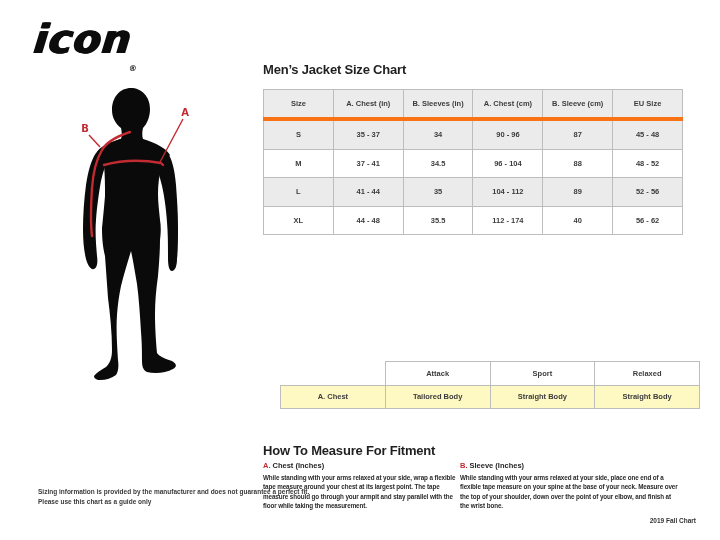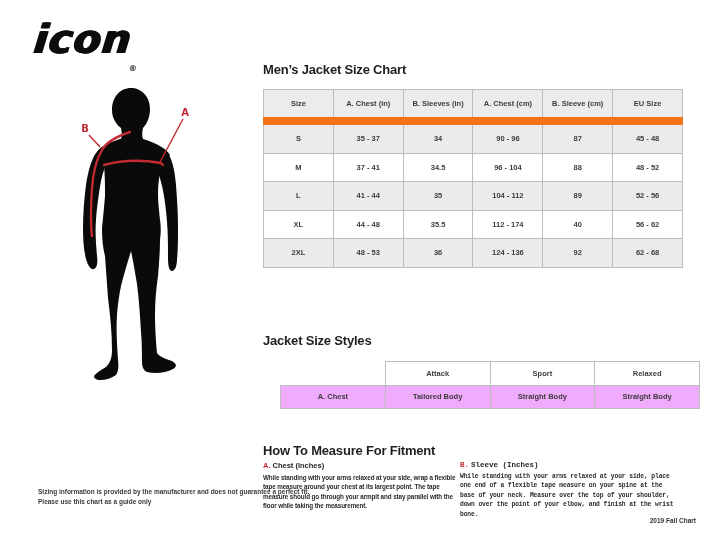--- a/index.html
+++ b/index.html
@@ -20,32 +20,32 @@
   
   .sec-title{position:absolute;left:263px;font-size:13px;font-weight:bold;color:#1f1f1f;
         letter-spacing:-0.2px;text-align:center;}
   .t1{top:62px}.t2{top:333px}.t3{top:443px}
 
   
   table{border-collapse:collapse;position:absolute;left:263px;width:420px;
         font-size:7.5px;font-weight:bold;color:#3c3c3c;table-layout:fixed;}
   td,th{border:1px solid #bdbdbd;text-align:center;vertical-align:middle;padding:0;}
   .size-table{top:89px;}
-  .size-table th{background:#ececec;height:27px;border-bottom:8px solid #f97316;}
+  .size-table th{background:#ececec;height:27px;border-bottom:4px solid #f97316;}
   .size-table td{height:27.5px;}
   .size-table tr.shaded td{background:#ebebeb;}
   .styles-table{top:361px;margin-left:17px;}
   .styles-table td,.styles-table th{height:22.5px;}
-  .styles-table tr.shaded td{background:#f0abfc;}
+  .styles-table tr.shaded td{background:#fef9c3;}
   .styles-table .blank{border:none;background:#fff;}
 
   
   .measure-col{position:absolute;top:461px;}
   .m-chest{left:263px;width:196px;}
-  .m-sleeve{left:460px;width:218px;font-family:Liberation Mono, monospace;}
+  .m-sleeve{left:460px;width:218px;}
   .m-head{font-size:7.5px;font-weight:bold;color:#1f1f1f;margin:0 14px 3px 0;}
   .m-head .pfx{color:#c22b31;margin-right:2px;}
   .m-body{font-size:6.3px;line-height:9.4px;letter-spacing:-0.1px;font-weight:bold;
         color:#2a2a2a;margin:0;}
 
   
   .disclaimer{position:absolute;left:38px;top:487px;width:320px;font-size:6.5px;
         line-height:9.5px;color:#3a3a3a;white-space:pre-line;font-weight:bold;}
   .edition{position:absolute;left:500px;top:517px;width:196px;text-align:right;
         font-size:6.5px;color:#333;font-weight:bold;}
@@ -121,32 +121,23 @@
         <td>52 - 56</td>
       </tr>
       <tr>
         <td>XL</td>
         <td>44 - 48</td>
         <td>35.5</td>
         <td>112 - 174</td>
         <td>40</td>
         <td>56 - 62</td>
       </tr>
-      <tr class="shaded">
-        <td>2XL</td>
-        <td>48 - 53</td>
-        <td>36</td>
-        <td>124 - 136</td>
-        <td>92</td>
-        <td>62 - 68</td>
-      </tr>
     </tbody>
   </table>
 
-  <div class="sec-title t2">Jacket Size Styles</div>
   <table class="styles-table">
     <thead>
       <tr>
         <th class="blank"></th>
         <th>Attack</th>
         <th>Sport</th>
         <th>Relaxed</th>
       </tr>
     </thead>
     <tbody>

